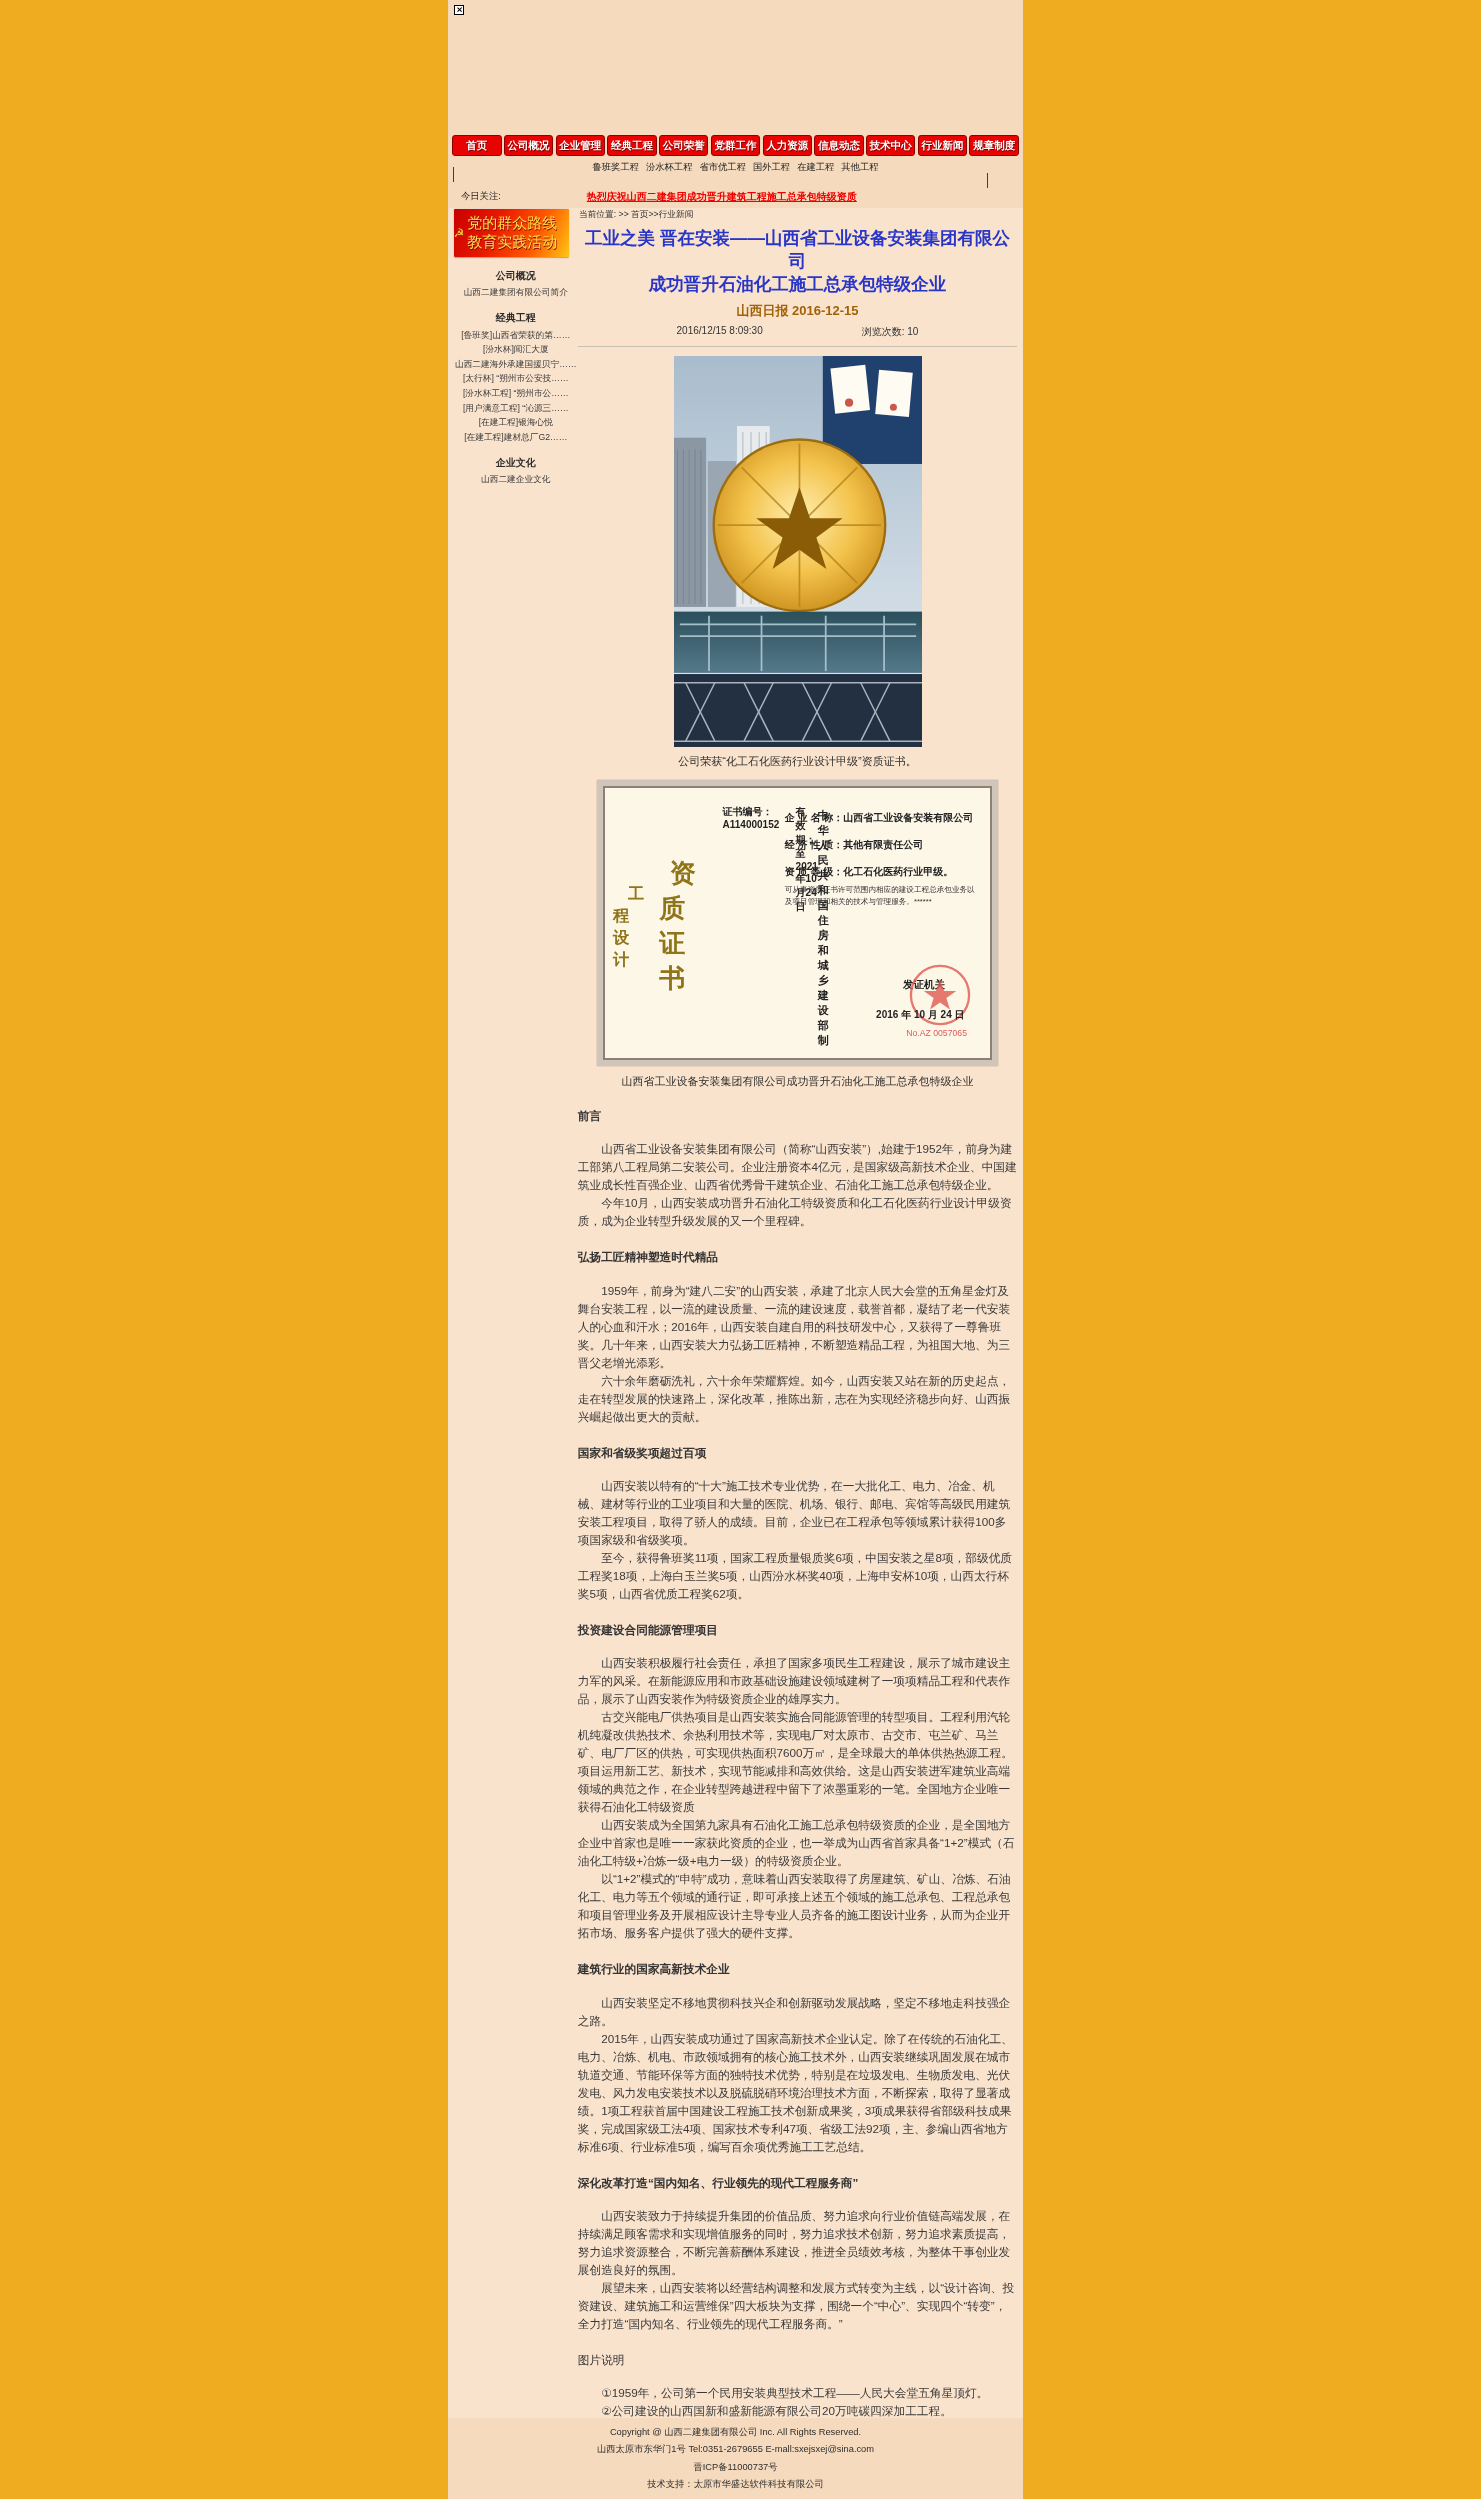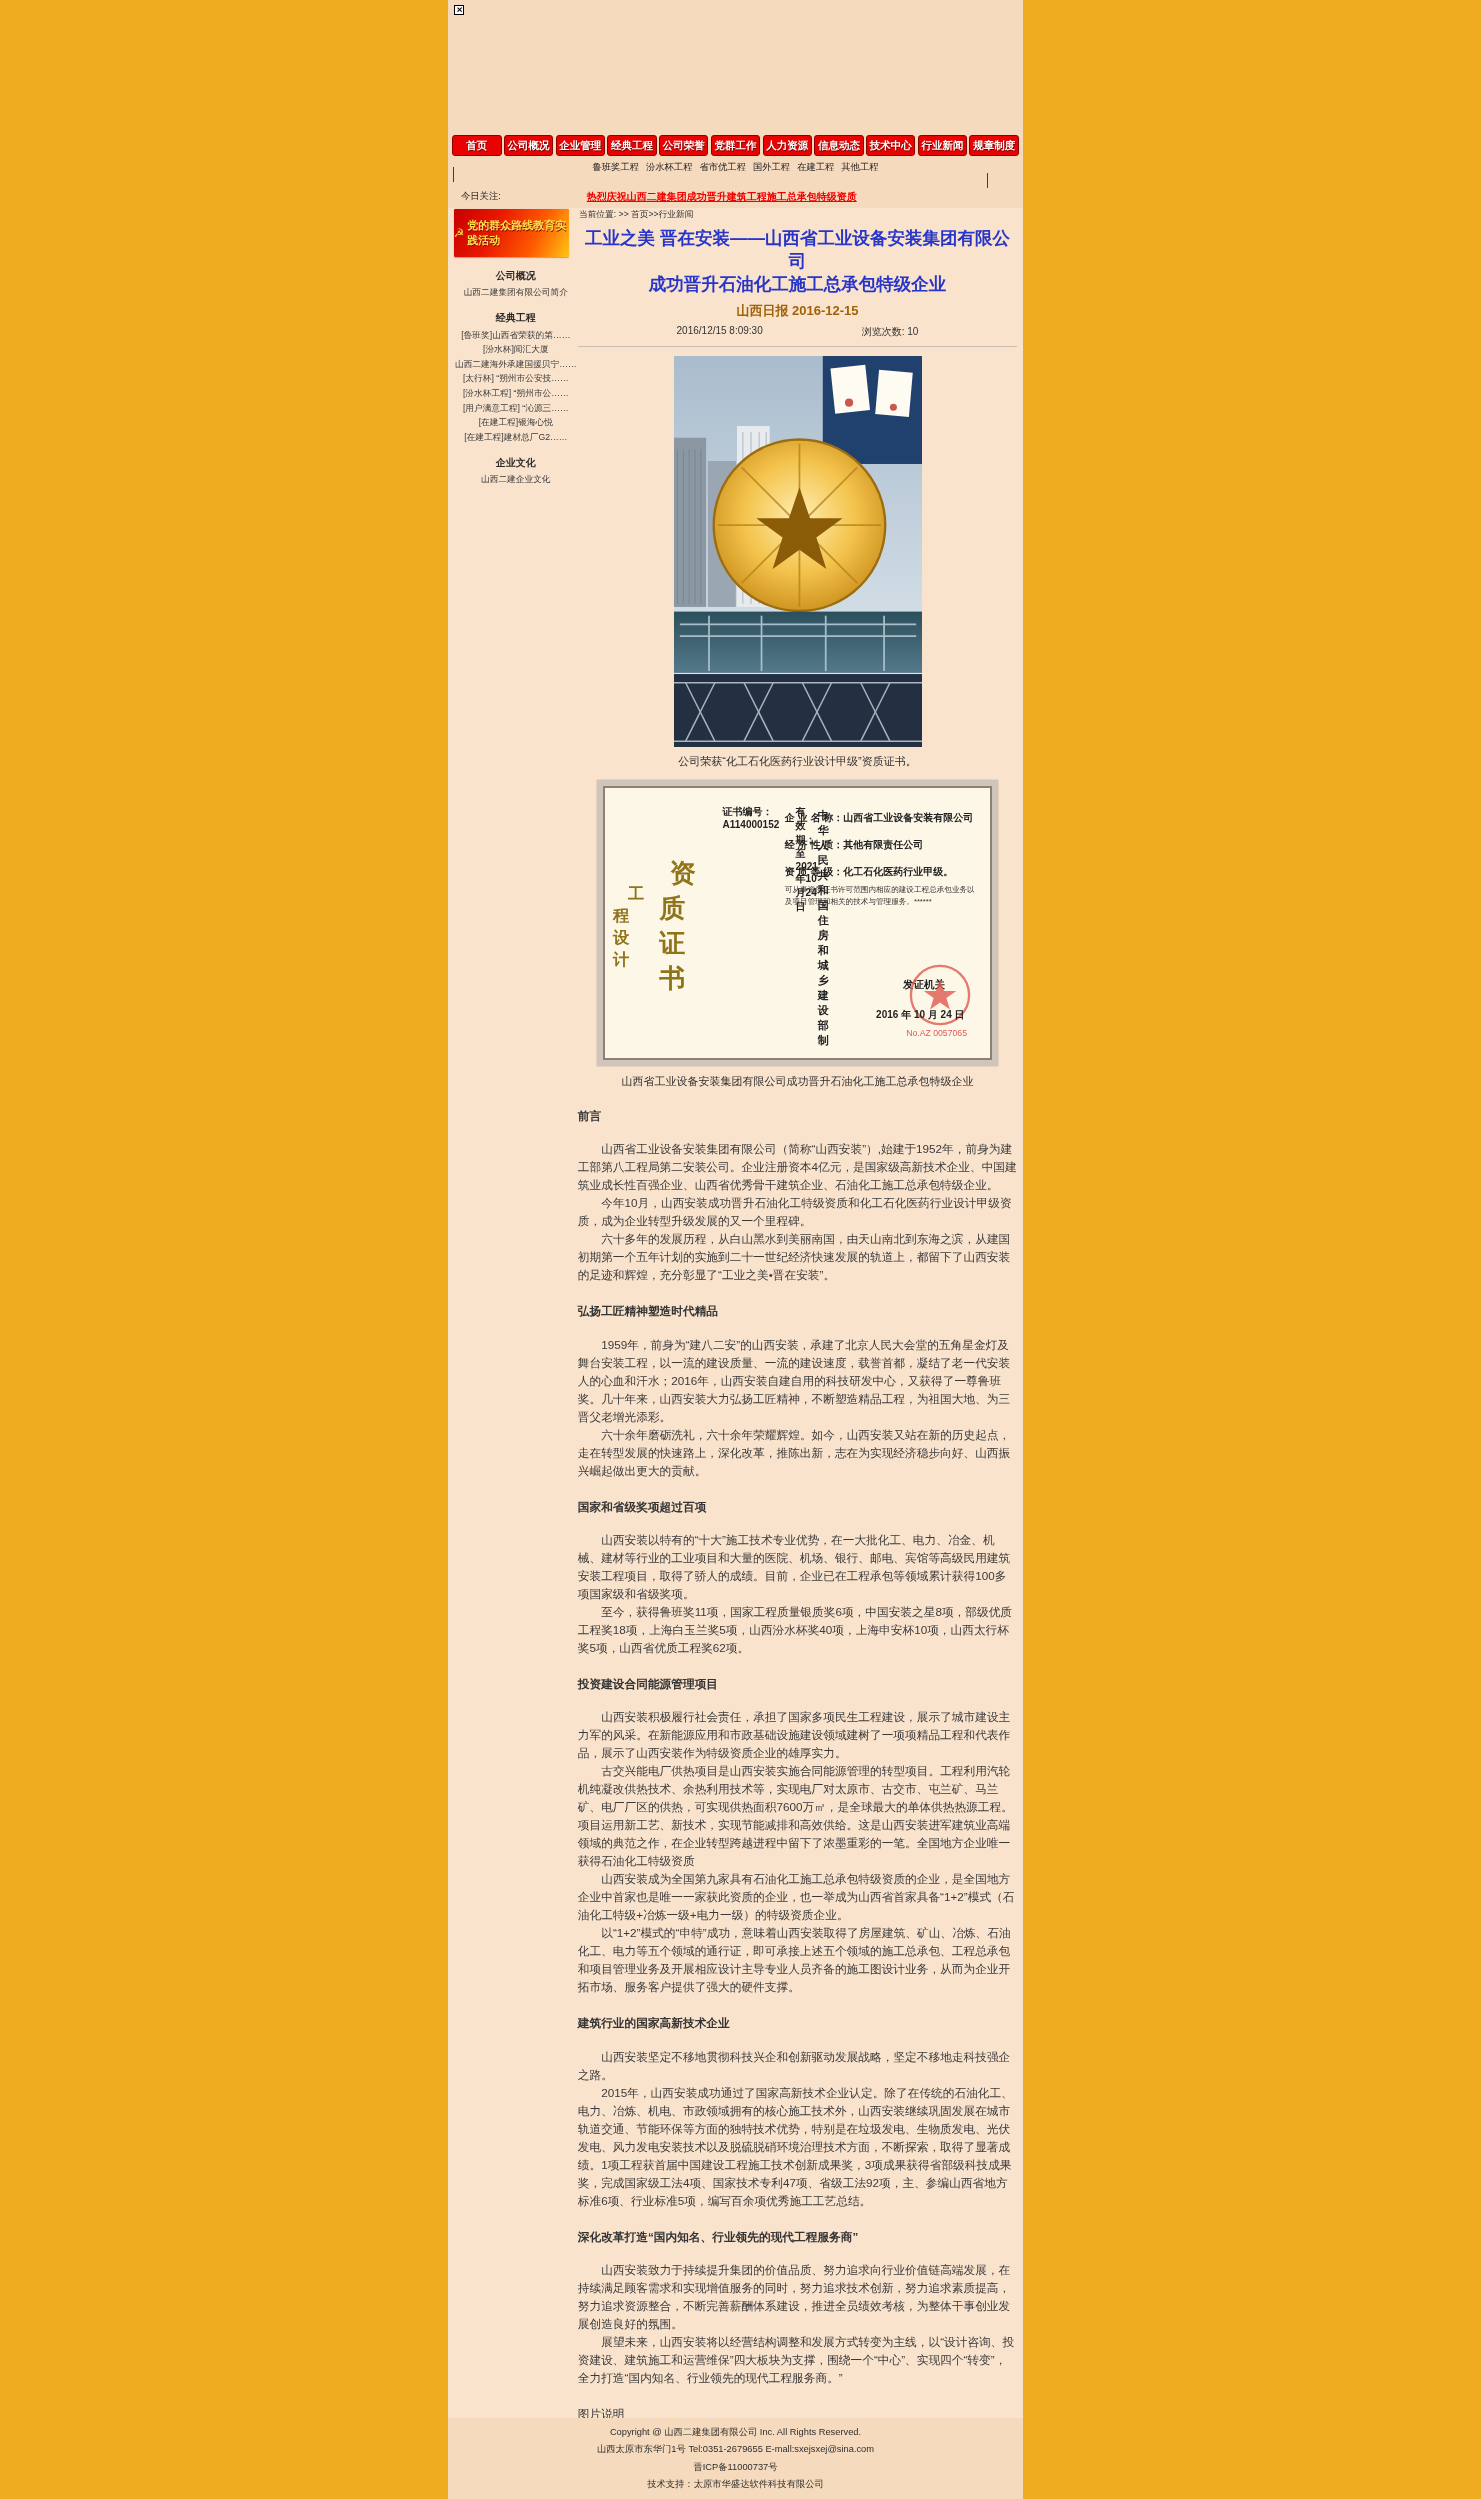--- a/index.html
+++ b/index.html
@@ -38,21 +38,21 @@
   
   .content-row{display:flex;margin-top:3.5px;background:#fae3cd;}
   .sidebar{width:124px;flex:none;padding:1.2px 0 0 5.8px;}
   .banner{
     width:115px;height:48px;border-radius:1.2px;cursor:pointer;
     background:linear-gradient(115deg,#c80000 0%,#e81800 35%,#ff5a00 70%,#ffc614 100%);
     display:flex;align-items:center;justify-content:center;gap:2.9px;
     box-shadow:0 0.6px 1.2px rgba(0,0,0,.3);
   }
   .banner .star{color:#ffe14d;font-size:11.7px;}
-  .banner .btxt{color:#ffe14d;font-weight:bold;font-size:11px;text-shadow:0.6px 0.6px 0.6px #7e0000;}
+  .banner .btxt{color:#ffe14d;font-weight:normal;font-size:15px;text-shadow:0.6px 0.6px 0.6px #7e0000;}
   .side-group h4{margin:11.7px 0 2.3px 0;text-align:center;font-size:10px;color:#2b2b2b;}
   .side-link{
     text-align:center;font-size:8.7px;color:#3a3a3a;line-height:14.6px;cursor:pointer;
     white-space:nowrap;overflow:hidden;
   }
   .main{flex:1;padding-right:5.8px;min-width:0;}
   .breadcrumb{font-size:8.7px;color:#333;margin:1.2px 0 5.8px 1.2px;}
   .art-title{
     text-align:center;color:#2835c9;font-weight:bold;font-size:17.5px;line-height:23px;margin:2.3px 0 5.8px 0;
   }
@@ -293,21 +293,20 @@
             <div class="cert-serial">No.AZ 0057065</div>
           </div>
         </div>
       </div>
       <div class="figcap" style="margin-top:8.2px;">山西省工业设备安装集团有限公司成功晋升石油化工施工总承包特级企业</div>
 
       <div class="article" id="article-sections">
           <h3>前言</h3>
           <p>山西省工业设备安装集团有限公司（简称“山西安装”）,始建于1952年，前身为建工部第八工程局第二安装公司。企业注册资本4亿元，是国家级高新技术企业、中国建筑业成长性百强企业、山西省优秀骨干建筑企业、石油化工施工总承包特级企业。</p>
           <p>今年10月，山西安装成功晋升石油化工特级资质和化工石化医药行业设计甲级资质，成为企业转型升级发展的又一个里程碑。</p>
-          <p>六十多年的发展历程，从白山黑水到美丽南国，由天山南北到东海之滨，从建国初期第一个五年计划的实施到二十一世纪经济快速发展的轨道上，都留下了山西安装的足迹和辉煌，充分彰显了“工业之美•晋在安装”。</p>
           <h3>弘扬工匠精神塑造时代精品</h3>
           <p>1959年，前身为“建八二安”的山西安装，承建了北京人民大会堂的五角星金灯及舞台安装工程，以一流的建设质量、一流的建设速度，载誉首都，凝结了老一代安装人的心血和汗水；2016年，山西安装自建自用的科技研发中心，又获得了一尊鲁班奖。几十年来，山西安装大力弘扬工匠精神，不断塑造精品工程，为祖国大地、为三晋父老增光添彩。</p>
           <p>六十余年磨砺洗礼，六十余年荣耀辉煌。如今，山西安装又站在新的历史起点，走在转型发展的快速路上，深化改革，推陈出新，志在为实现经济稳步向好、山西振兴崛起做出更大的贡献。</p>
           <h3>国家和省级奖项超过百项</h3>
           <p>山西安装以特有的“十大”施工技术专业优势，在一大批化工、电力、冶金、机械、建材等行业的工业项目和大量的医院、机场、银行、邮电、宾馆等高级民用建筑安装工程项目，取得了骄人的成绩。目前，企业已在工程承包等领域累计获得100多项国家级和省级奖项。</p>
           <p>至今，获得鲁班奖11项，国家工程质量银质奖6项，中国安装之星8项，部级优质工程奖18项，上海白玉兰奖5项，山西汾水杯奖40项，上海申安杯10项，山西太行杯奖5项，山西省优质工程奖62项。</p>
           <h3>投资建设合同能源管理项目</h3>
           <p>山西安装积极履行社会责任，承担了国家多项民生工程建设，展示了城市建设主力军的风采。在新能源应用和市政基础设施建设领域建树了一项项精品工程和代表作品，展示了山西安装作为特级资质企业的雄厚实力。</p>
           <p>古交兴能电厂供热项目是山西安装实施合同能源管理的转型项目。工程利用汽轮机纯凝改供热技术、余热利用技术等，实现电厂对太原市、古交市、屯兰矿、马兰矿、电厂厂区的供热，可实现供热面积7600万㎡，是全球最大的单体供热热源工程。项目运用新工艺、新技术，实现节能减排和高效供给。这是山西安装进军建筑业高端领域的典范之作，在企业转型跨越进程中留下了浓墨重彩的一笔。全国地方企业唯一获得石油化工特级资质</p>
           <p>山西安装成为全国第九家具有石油化工施工总承包特级资质的企业，是全国地方企业中首家也是唯一一家获此资质的企业，也一举成为山西省首家具备“1+2”模式（石油化工特级+冶炼一级+电力一级）的特级资质企业。</p>

